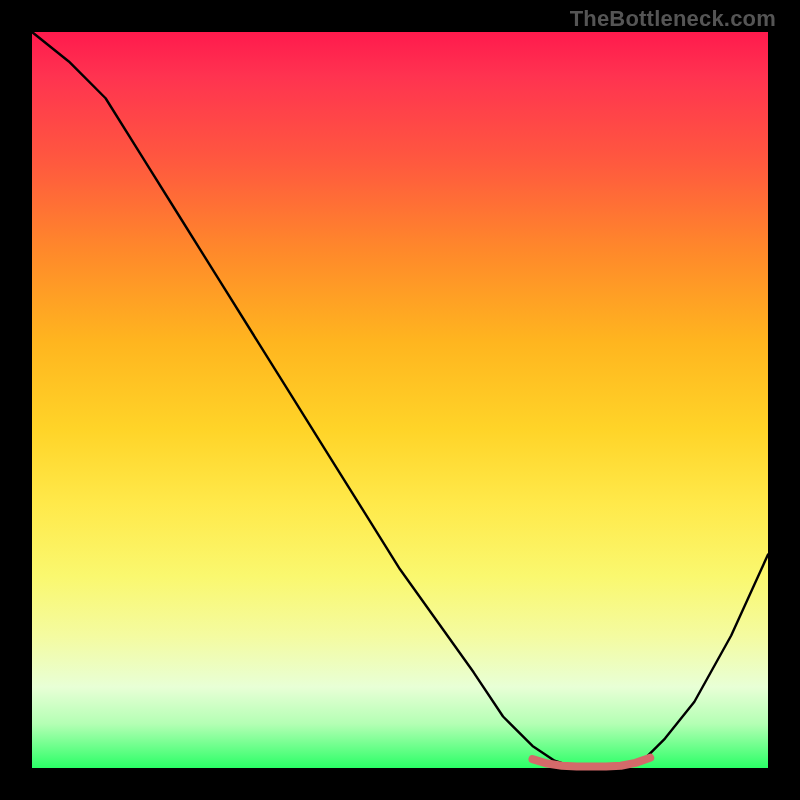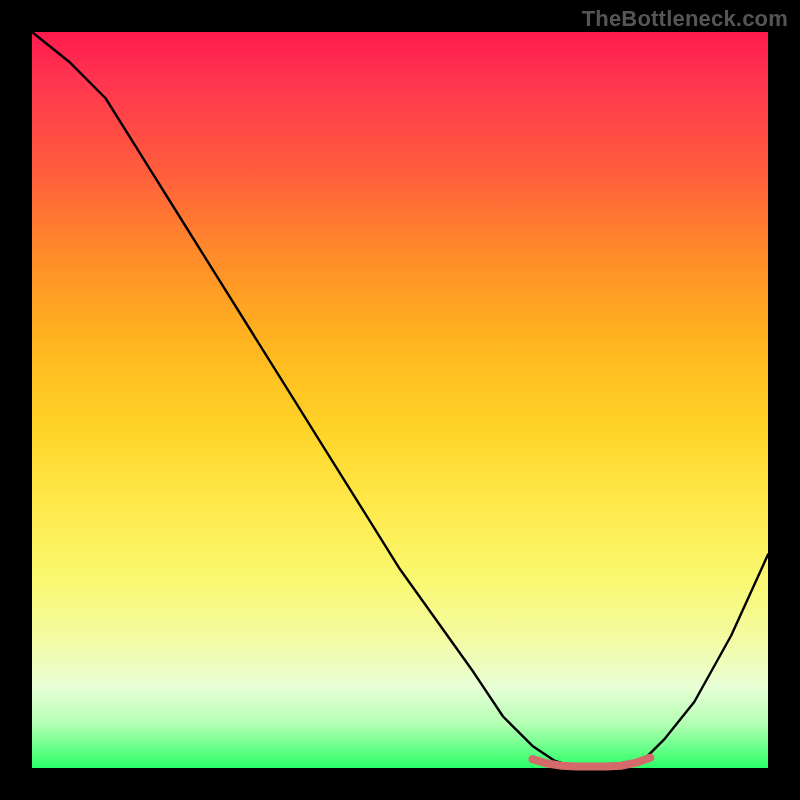--- a/index.html
+++ b/index.html
@@ -23,21 +23,21 @@
       #faf86f 74%,
       #f4fba0 82%,
       #e8ffd6 89%,
       #b4ffb4 94%,
       #2aff66 100%
     );
   }
 
   .watermark {
     position: absolute;
-    right: 12px;
+    right: 24px;
     top: 6px;
     color: #555;
     font-size: 22px;
     font-weight: bold;
     letter-spacing: 0.2px;
   }
 
   svg.curve {
     position: absolute;
     left: 0; top: 0;

